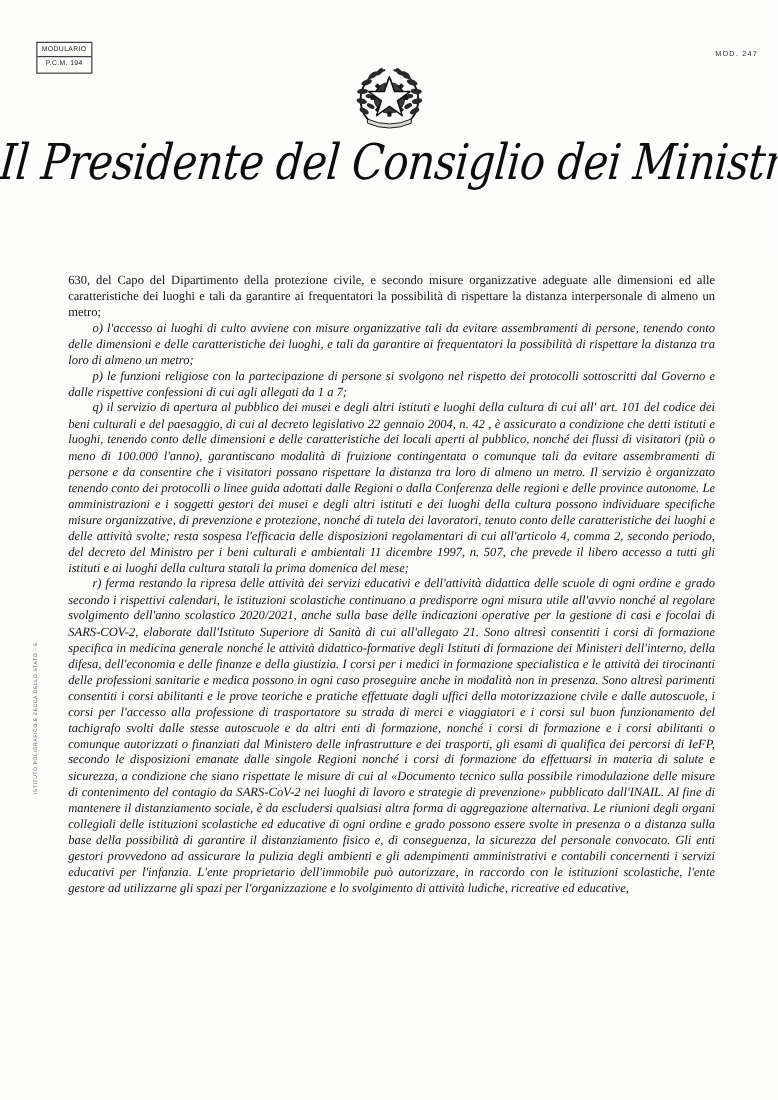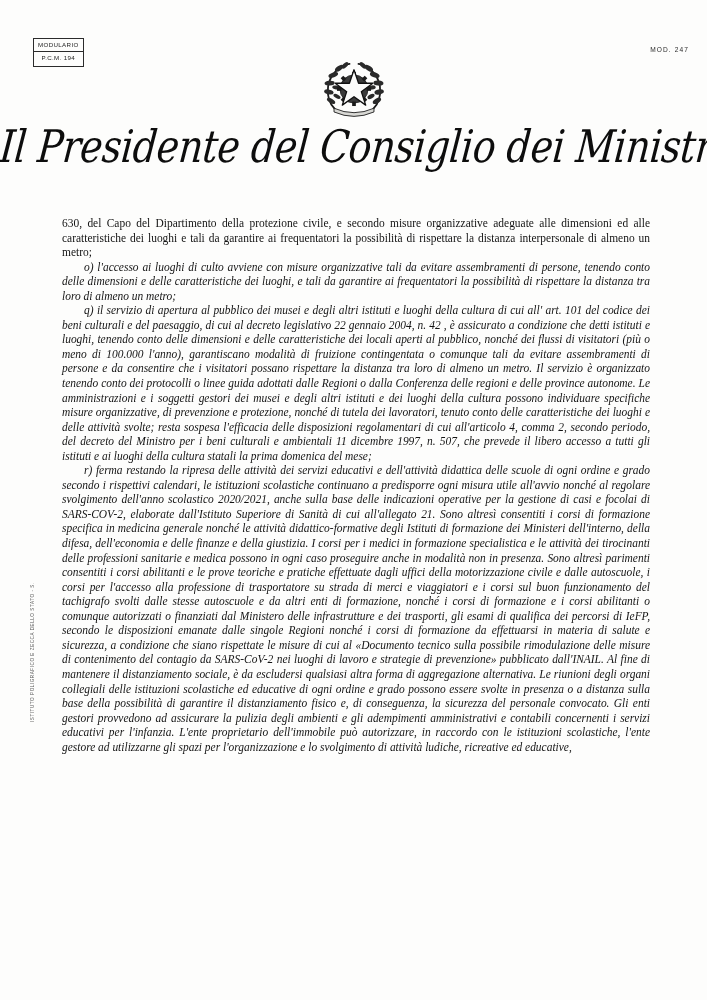--- a/index.html
+++ b/index.html
@@ -112,21 +112,21 @@
     text-align: justify;
     text-justify: inter-word;
     color: #131313;
     hyphens: manual;
   }
   .body-text p {
     margin: 0;
     text-align: justify;
   }
   .body-text p.indent { text-indent: 22px; font-style: italic; }
-  .body-text p.no-indent { text-indent: 0; }
+  .body-text p.no-indent { text-indent: 0; margin-top: 32px; }
 </style>
 </head>
 <body>
 
 <div class="page">
 
   <div class="modulario-stamp">
     <span class="ms-line">MODULARIO</span>
     <span class="ms-divider"></span>
     <span class="ms-line">P.C.M. 194</span>
@@ -186,17 +186,18 @@
 
   <div class="letterhead">
     <span class="letterhead-title">Il Presidente del Consiglio dei Ministri</span>
   </div>
 
   <div class="side-mark">ISTITUTO POLIGRAFICO E ZECCA DELLO STATO - S.</div>
 
   <div class="body-text" id="body-container">
       <p class="no-indent">630, del Capo del Dipartimento della protezione civile, e secondo misure organizzative adeguate alle dimensioni ed alle caratteristiche dei luoghi e tali da garantire ai frequentatori la possibilità di rispettare la distanza interpersonale di almeno un metro;</p>
       <p class="indent">o) l'accesso ai luoghi di culto avviene con misure organizzative tali da evitare assembramenti di persone, tenendo conto delle dimensioni e delle caratteristiche dei luoghi, e tali da garantire ai frequentatori la possibilità di rispettare la distanza tra loro di almeno un metro;</p>
+      <p class="indent">p) le funzioni religiose con la partecipazione di persone si svolgono nel rispetto dei protocolli sottoscritti dal Governo e dalle rispettive confessioni di cui agli allegati da 1 a 7;</p>
       <p class="indent">q) il servizio di apertura al pubblico dei musei e degli altri istituti e luoghi della cultura di cui all' art. 101 del codice dei beni culturali e del paesaggio, di cui al decreto legislativo 22 gennaio 2004, n. 42 , è assicurato a condizione che detti istituti e luoghi, tenendo conto delle dimensioni e delle caratteristiche dei locali aperti al pubblico, nonché dei flussi di visitatori (più o meno di 100.000 l'anno), garantiscano modalità di fruizione contingentata o comunque tali da evitare assembramenti di persone e da consentire che i visitatori possano rispettare la distanza tra loro di almeno un metro. Il servizio è organizzato tenendo conto dei protocolli o linee guida adottati dalle Regioni o dalla Conferenza delle regioni e delle province autonome. Le amministrazioni e i soggetti gestori dei musei e degli altri istituti e dei luoghi della cultura possono individuare specifiche misure organizzative, di prevenzione e protezione, nonché di tutela dei lavoratori, tenuto conto delle caratteristiche dei luoghi e delle attività svolte; resta sospesa l'efficacia delle disposizioni regolamentari di cui all'articolo 4, comma 2, secondo periodo, del decreto del Ministro per i beni culturali e ambientali 11 dicembre 1997, n. 507, che prevede il libero accesso a tutti gli istituti e ai luoghi della cultura statali la prima domenica del mese;</p>
       <p class="indent">r) ferma restando la ripresa delle attività dei servizi educativi e dell'attività didattica delle scuole di ogni ordine e grado secondo i rispettivi calendari, le istituzioni scolastiche continuano a predisporre ogni misura utile all'avvio nonché al regolare svolgimento dell'anno scolastico 2020/2021, anche sulla base delle indicazioni operative per la gestione di casi e focolai di SARS-COV-2, elaborate dall'Istituto Superiore di Sanità di cui all'allegato 21. Sono altresì consentiti i corsi di formazione specifica in medicina generale nonché le attività didattico-formative degli Istituti di formazione dei Ministeri dell'interno, della difesa, dell'economia e delle finanze e della giustizia. I corsi per i medici in formazione specialistica e le attività dei tirocinanti delle professioni sanitarie e medica possono in ogni caso proseguire anche in modalità non in presenza. Sono altresì parimenti consentiti i corsi abilitanti e le prove teoriche e pratiche effettuate dagli uffici della motorizzazione civile e dalle autoscuole, i corsi per l'accesso alla professione di trasportatore su strada di merci e viaggiatori e i corsi sul buon funzionamento del tachigrafo svolti dalle stesse autoscuole e da altri enti di formazione, nonché i corsi di formazione e i corsi abilitanti o comunque autorizzati o finanziati dal Ministero delle infrastrutture e dei trasporti, gli esami di qualifica dei percorsi di IeFP, secondo le disposizioni emanate dalle singole Regioni nonché i corsi di formazione da effettuarsi in materia di salute e sicurezza, a condizione che siano rispettate le misure di cui al «Documento tecnico sulla possibile rimodulazione delle misure di contenimento del contagio da SARS-CoV-2 nei luoghi di lavoro e strategie di prevenzione» pubblicato dall'INAIL. Al fine di mantenere il distanziamento sociale, è da escludersi qualsiasi altra forma di aggregazione alternativa. Le riunioni degli organi collegiali delle istituzioni scolastiche ed educative di ogni ordine e grado possono essere svolte in presenza o a distanza sulla base della possibilità di garantire il distanziamento fisico e, di conseguenza, la sicurezza del personale convocato. Gli enti gestori provvedono ad assicurare la pulizia degli ambienti e gli adempimenti amministrativi e contabili concernenti i servizi educativi per l'infanzia. L'ente proprietario dell'immobile può autorizzare, in raccordo con le istituzioni scolastiche, l'ente gestore ad utilizzarne gli spazi per l'organizzazione e lo svolgimento di attività ludiche, ricreative ed educative,</p>
     </div>
 
 </div>
 
 </body></html>

